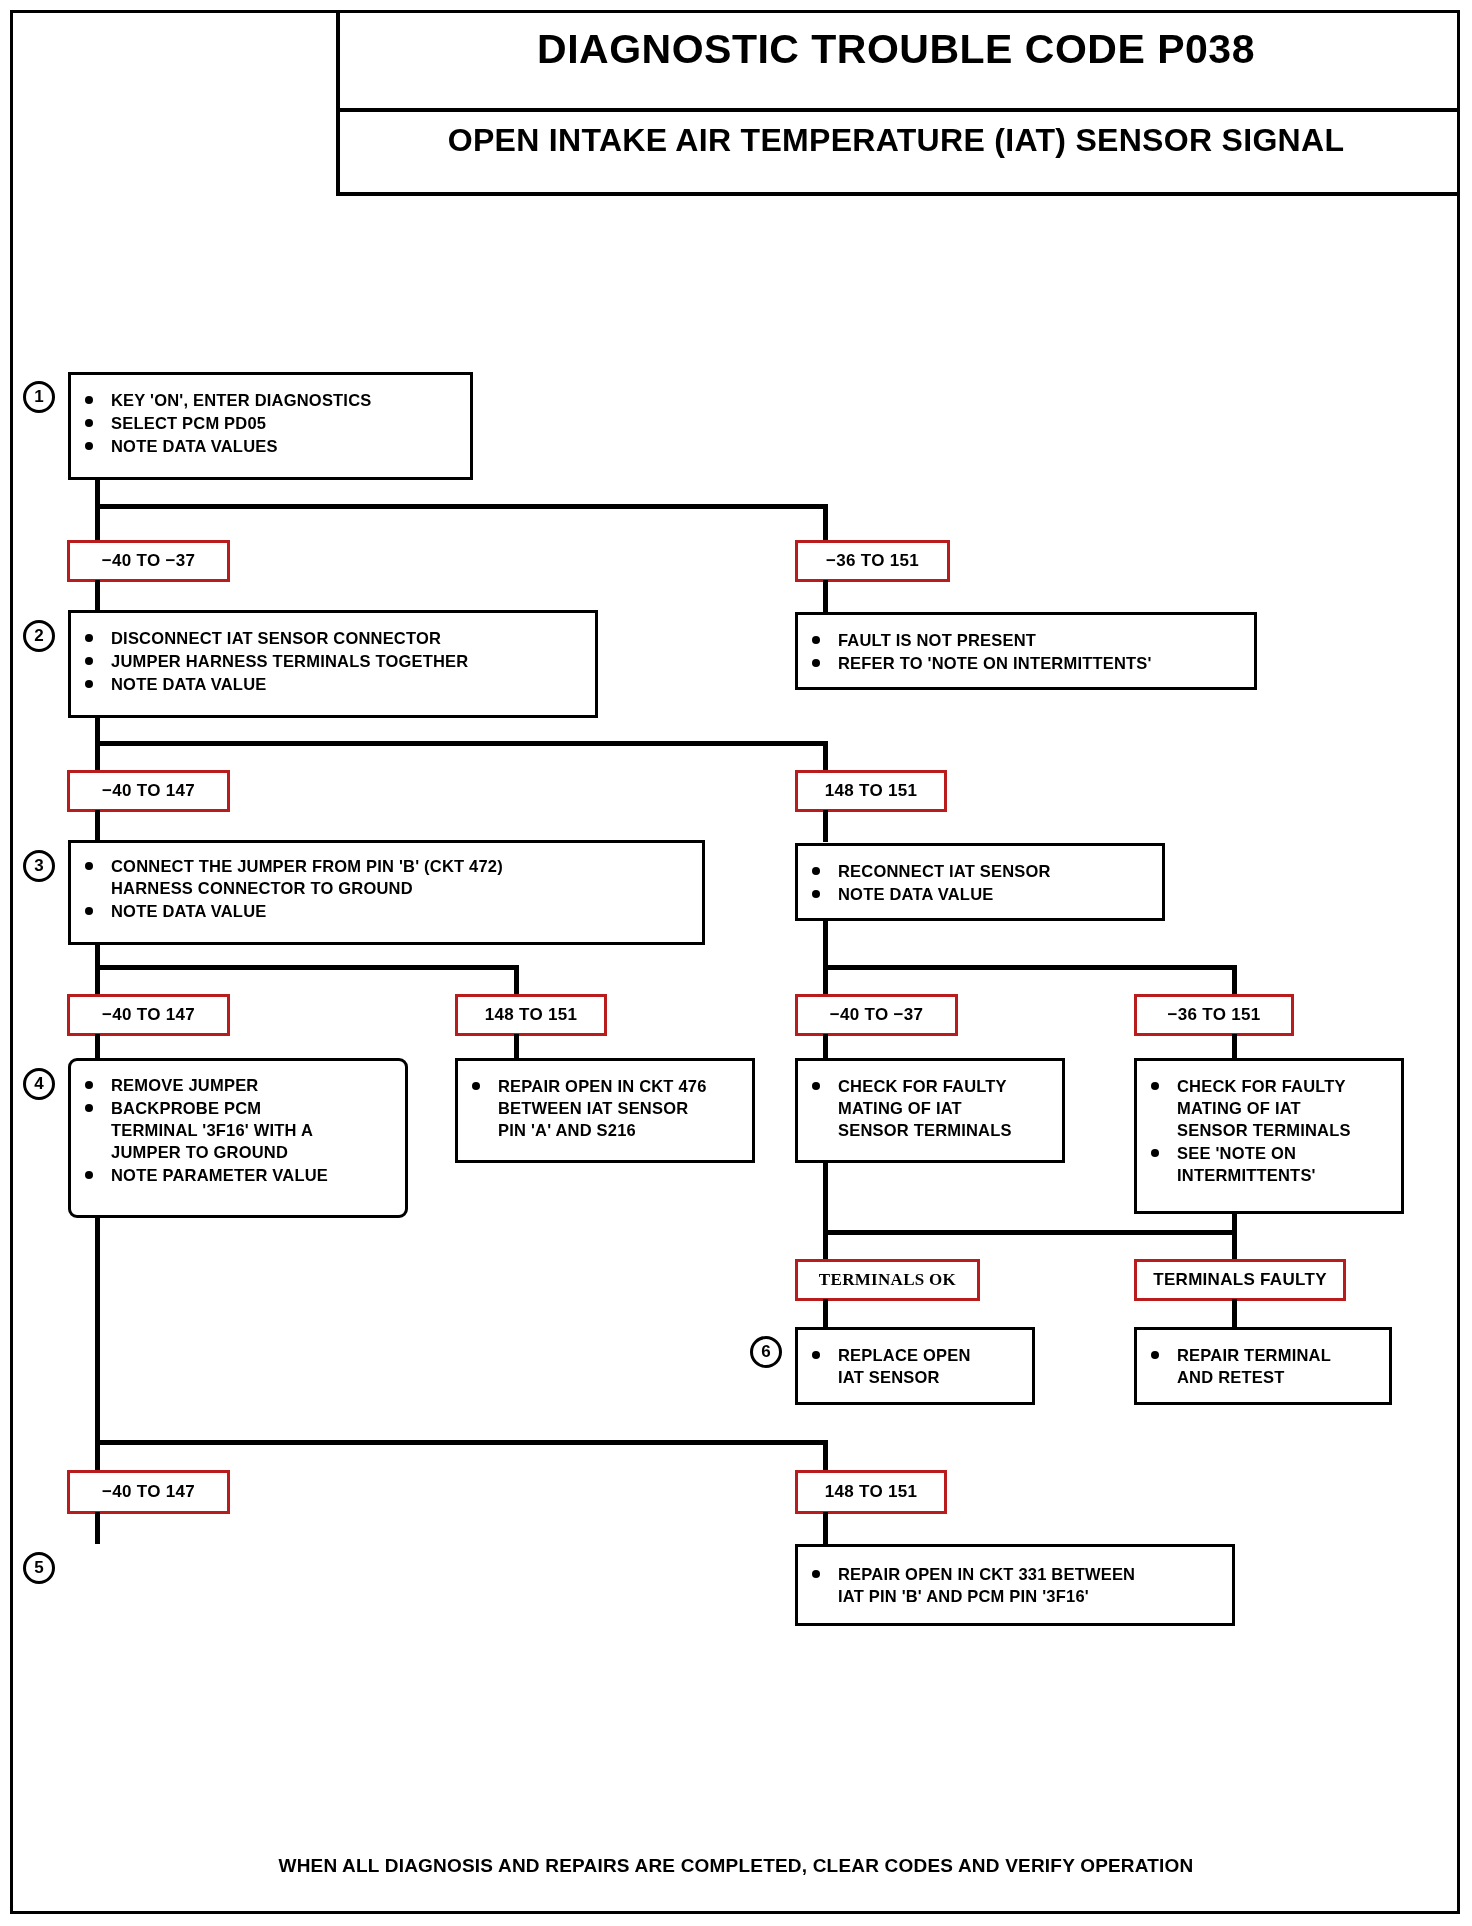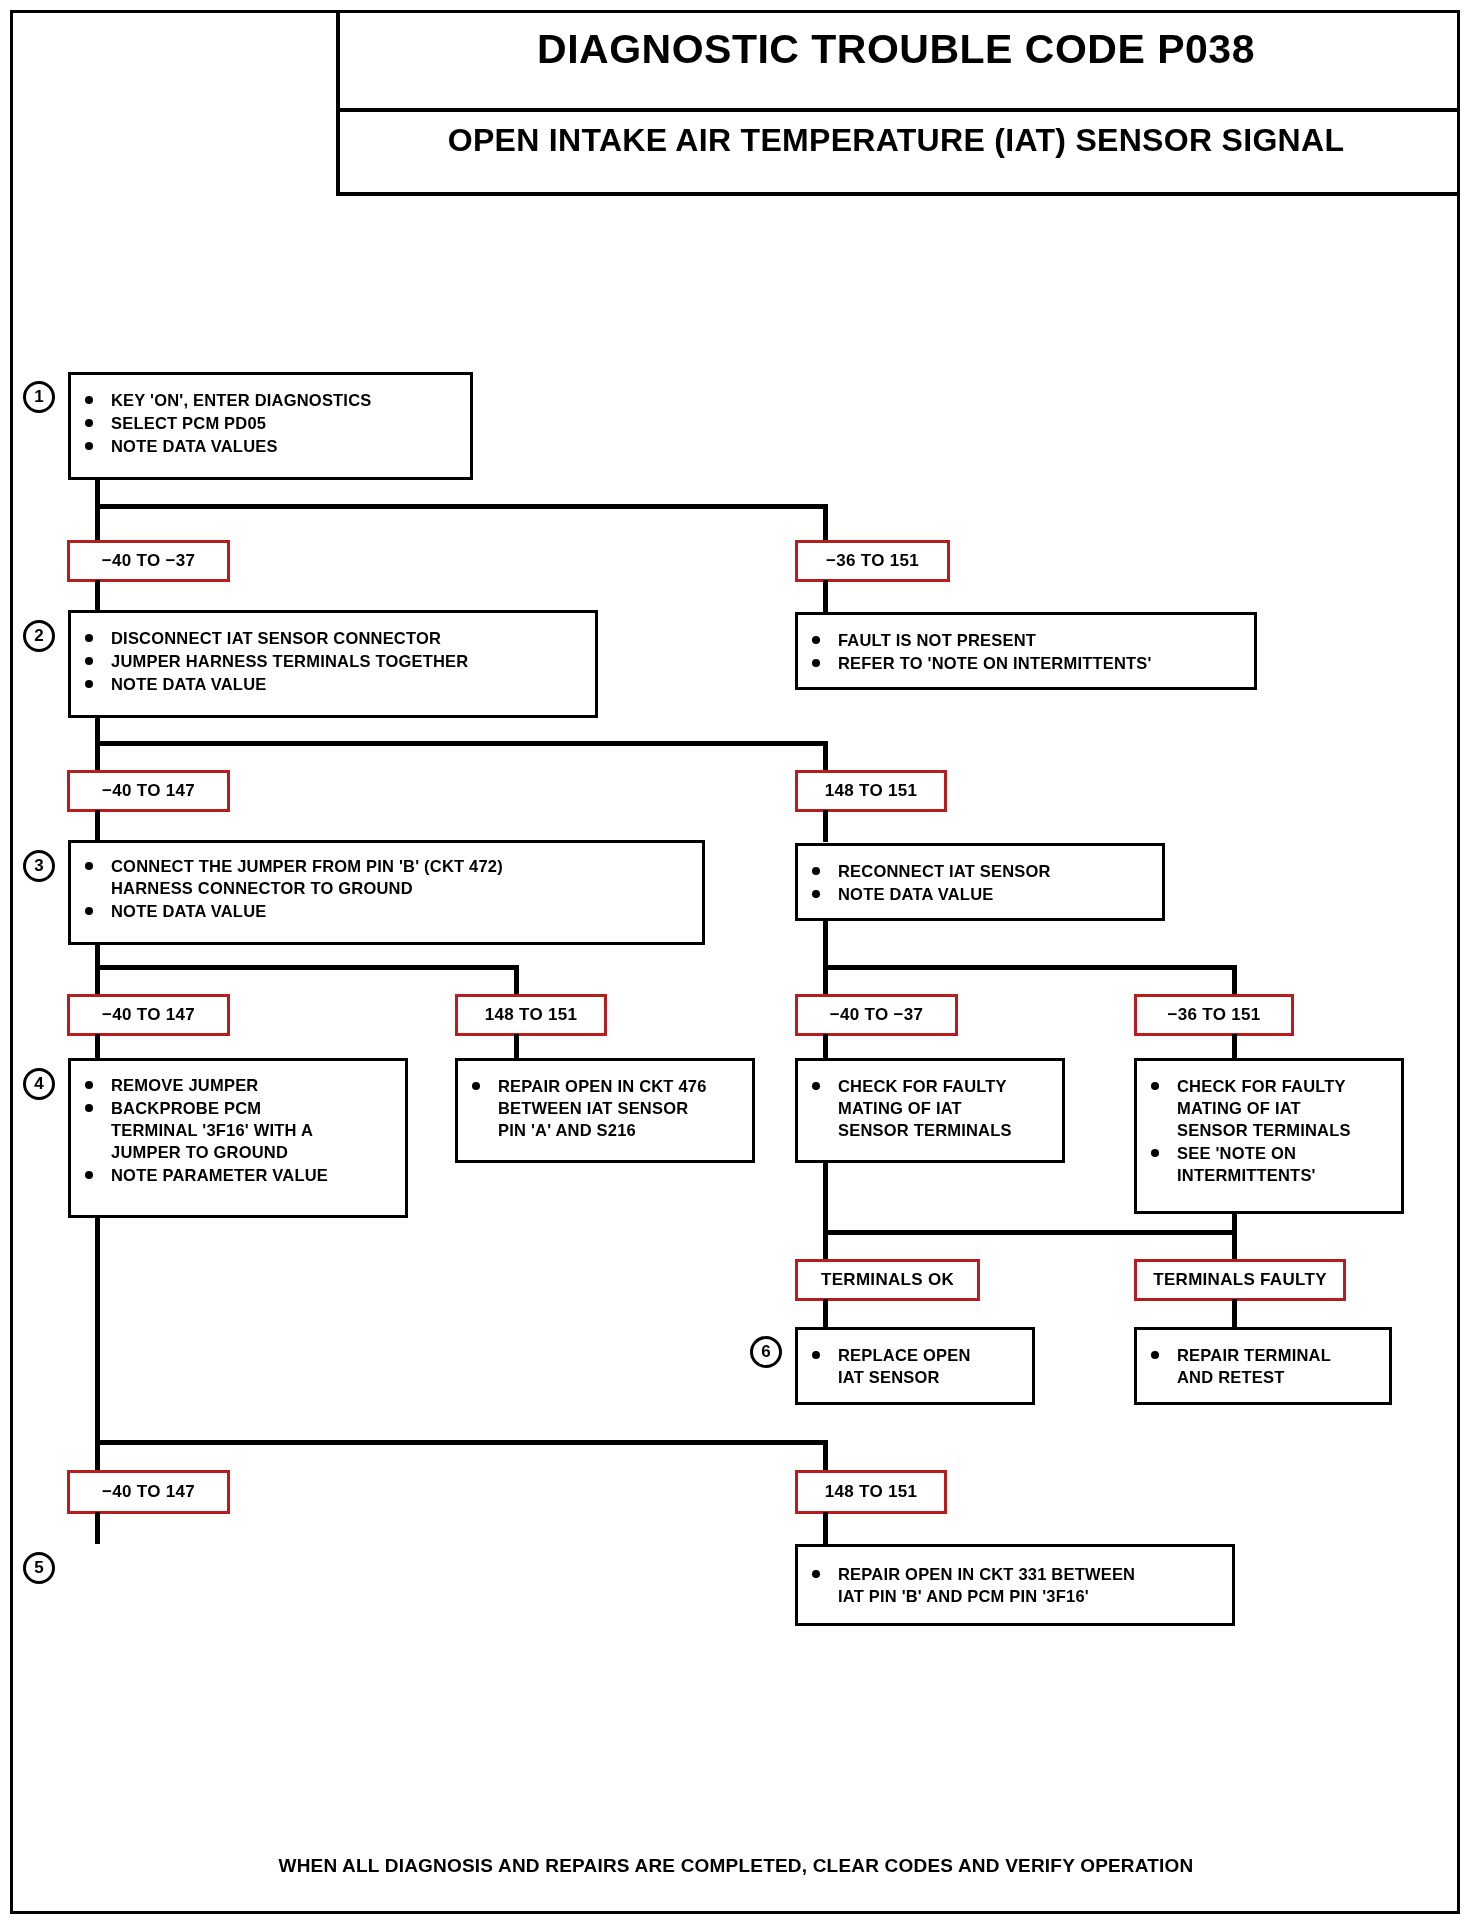--- a/index.html
+++ b/index.html
@@ -257,21 +257,21 @@
   <div class="label-box" style="left:455px; top:994px; width:152px; height:42px;">148 TO 151</div>
   <div class="label-box" style="left:795px; top:994px; width:163px; height:42px;">−40 TO −37</div>
   <div class="label-box" style="left:1134px; top:994px; width:160px; height:42px;">−36 TO 151</div>
 
   <div class="conn conn-v" style="left:95px; top:1034px; height:26px;"></div>
   <div class="conn conn-v" style="left:514px; top:1034px; height:26px;"></div>
   <div class="conn conn-v" style="left:823px; top:1034px; height:26px;"></div>
   <div class="conn conn-v" style="left:1232px; top:1034px; height:26px;"></div>
 
   <div class="step-circle" style="left:23px; top:1068px;">4</div>
-  <div class="box" style="left:68px; top:1058px; width:340px; height:160px;">
+  <div class="box" style="left:68px; top:1058px; width:340px; height:160px;border-radius:9px;">
     <ul class="bullet-list box-text" style="margin:13px 0 0 6px;">
       <li><span class="bullet-dot"></span><span>REMOVE JUMPER</span></li>
       <li>
         <span class="bullet-dot"></span>
         <span>BACKPROBE PCM</span>
         <span class="cont-line">TERMINAL '3F16' WITH A</span>
         <span class="cont-line">JUMPER TO GROUND</span>
       </li>
       <li><span class="bullet-dot"></span><span>NOTE PARAMETER VALUE</span></li>
     </ul>
@@ -314,21 +314,21 @@
       </li>
     </ul>
   </div>
 
   <div class="conn conn-v" style="left:823px; top:1163px; height:72px;"></div>
   <div class="conn conn-h" style="left:823px; top:1230px; width:414px;"></div>
   <div class="conn conn-v" style="left:1232px; top:1214px; height:18px;"></div>
   <div class="conn conn-v" style="left:823px; top:1230px; height:32px;"></div>
   <div class="conn conn-v" style="left:1232px; top:1230px; height:32px;"></div>
 
-  <div class="label-box" style="left:795px; top:1259px; width:185px; height:42px;">TERMINALS OK</div>
+  <div class="label-box" style="left:795px; top:1259px; width:185px; height:42px;font-family:Liberation Serif, serif;">TERMINALS OK</div>
   <div class="label-box" style="left:1134px; top:1259px; width:212px; height:42px;">TERMINALS FAULTY</div>
 
   <div class="conn conn-v" style="left:823px; top:1299px; height:30px;"></div>
   <div class="conn conn-v" style="left:1232px; top:1299px; height:30px;"></div>
 
   <div class="step-circle" style="left:750px; top:1336px;">6</div>
   <div class="box" style="left:795px; top:1327px; width:240px; height:78px;">
     <ul class="bullet-list box-text" style="margin:14px 0 0 6px;">
       <li>
         <span class="bullet-dot"></span>

